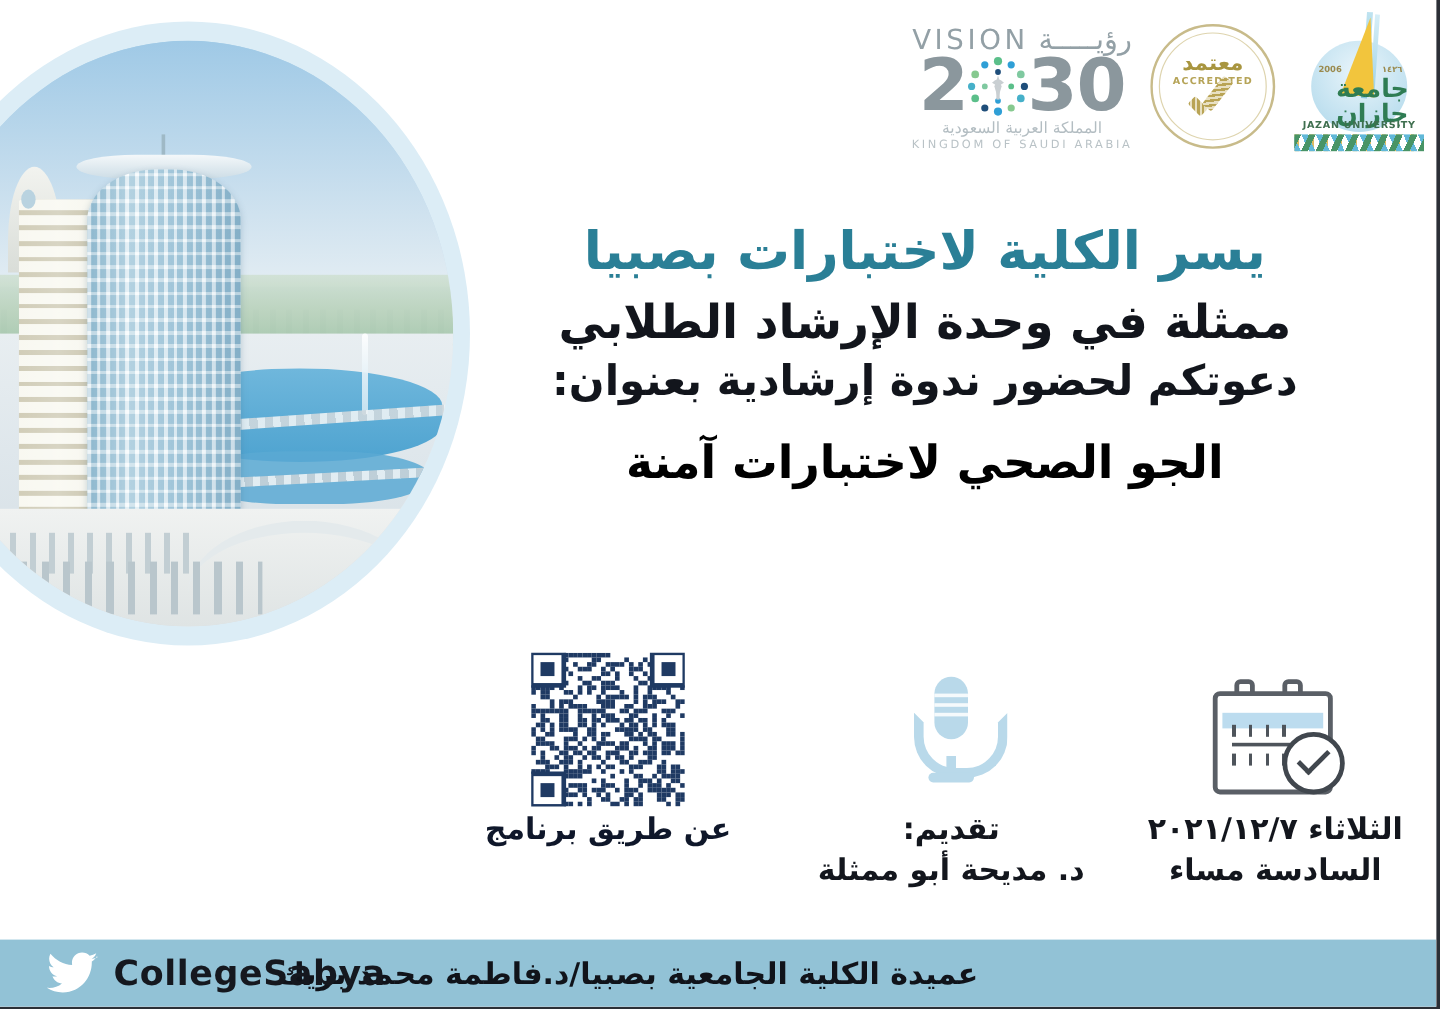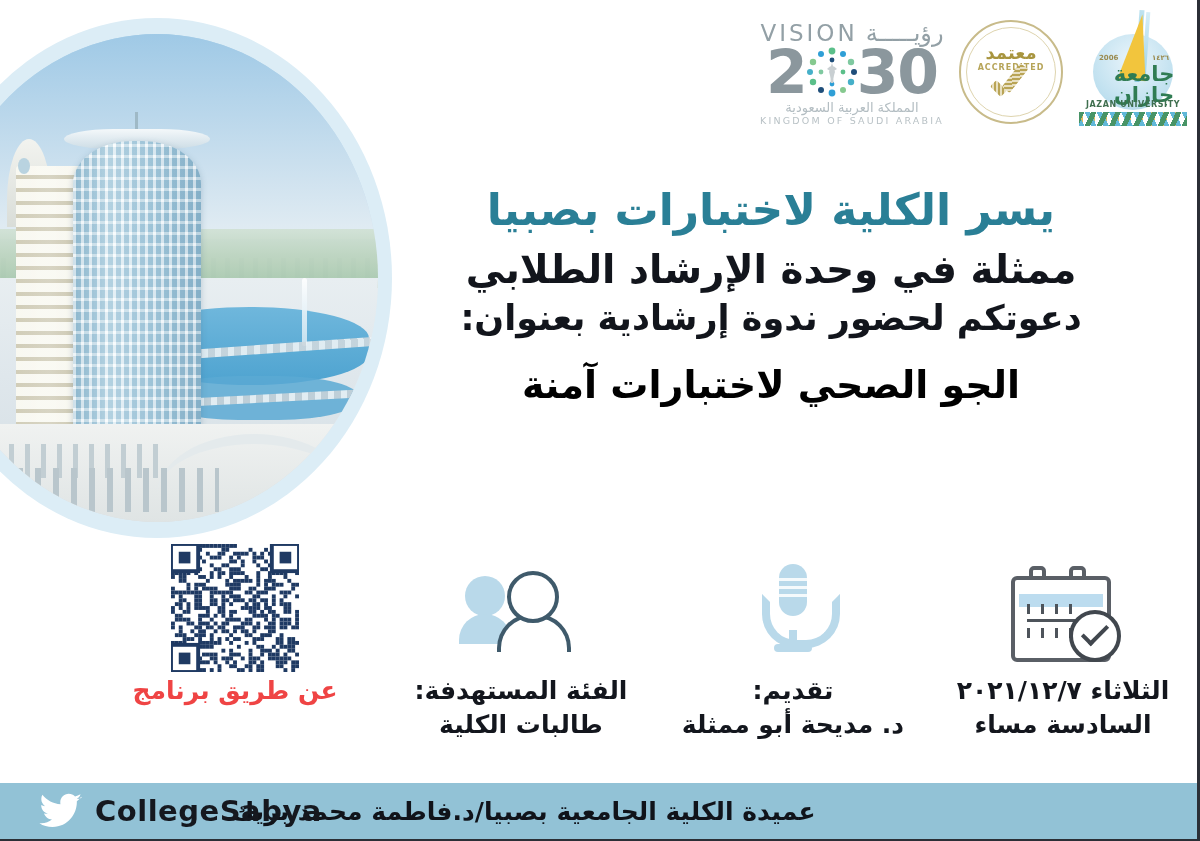--- a/index.html
+++ b/index.html
@@ -224,21 +224,21 @@
     padding-top:6px;
   }
   .info-col.date{flex:0 0 268px;}
   .info-col.speaker{flex:0 0 272px;}
   .info-col.audience{flex:0 0 272px;}
   .info-col.qr{flex:0 0 300px;}
   .ic-icon{height:108px;display:flex;align-items:center;justify-content:center;}
   .ic-text{text-align:center;direction:rtl;margin-top:8px;}
   .ic-label{font-size:25px;font-weight:700;color:#13161d;line-height:1.35;}
   .ic-value{font-size:25px;font-weight:700;color:#13161d;line-height:1.35;}
-  .ic-value.blue{color:#ef4444;}
+  .ic-value.blue{color:#0f172a;}
 
   
   .cal{position:relative;width:104px;height:92px;}
   .cal-body{
     position:absolute;left:0;top:10px;width:92px;height:78px;
     border:4px solid #5a5f66;border-radius:6px;background:#fff;
   }
   .cal-top{
     position:absolute;left:4px;top:14px;width:84px;height:13px;background:#bcdcef;
   }
@@ -438,34 +438,20 @@
           <div class="mic-stem"></div>
           <div class="mic-foot"></div>
         </div>
       </div>
       <div class="ic-text">
         <div class="ic-label">تقديم:</div>
         <div class="ic-value">د. مديحة  أبو ممثلة</div>
       </div>
     </div>
 
-    <div class="info-col audience">
-      <div class="ic-icon">
-        <div class="people">
-          <div class="p-back-head"></div>
-          <div class="p-back-body"></div>
-          <div class="p-front-body"></div>
-          <div class="p-front-head"></div>
-        </div>
-      </div>
-      <div class="ic-text">
-        <div class="ic-label">الفئة المستهدفة:</div>
-        <div class="ic-value">طالبات الكلية</div>
-      </div>
-    </div>
 
     <div class="info-col qr">
       <div class="ic-icon" style="height:136px;margin-top:-14px">
         <div class="qr" id="qr"><svg width="128" height="128" viewBox="0 0 33 33">
               <rect width="33" height="33" fill="#ffffff"></rect>
               <rect x="7" y="0" width="1" height="1" fill="#1f3a63"></rect>
               <rect x="8" y="0" width="1" height="1" fill="#1f3a63"></rect>
               <rect x="9" y="0" width="1" height="1" fill="#1f3a63"></rect>
               <rect x="10" y="0" width="1" height="1" fill="#1f3a63"></rect>
               <rect x="11" y="0" width="1" height="1" fill="#1f3a63"></rect>

